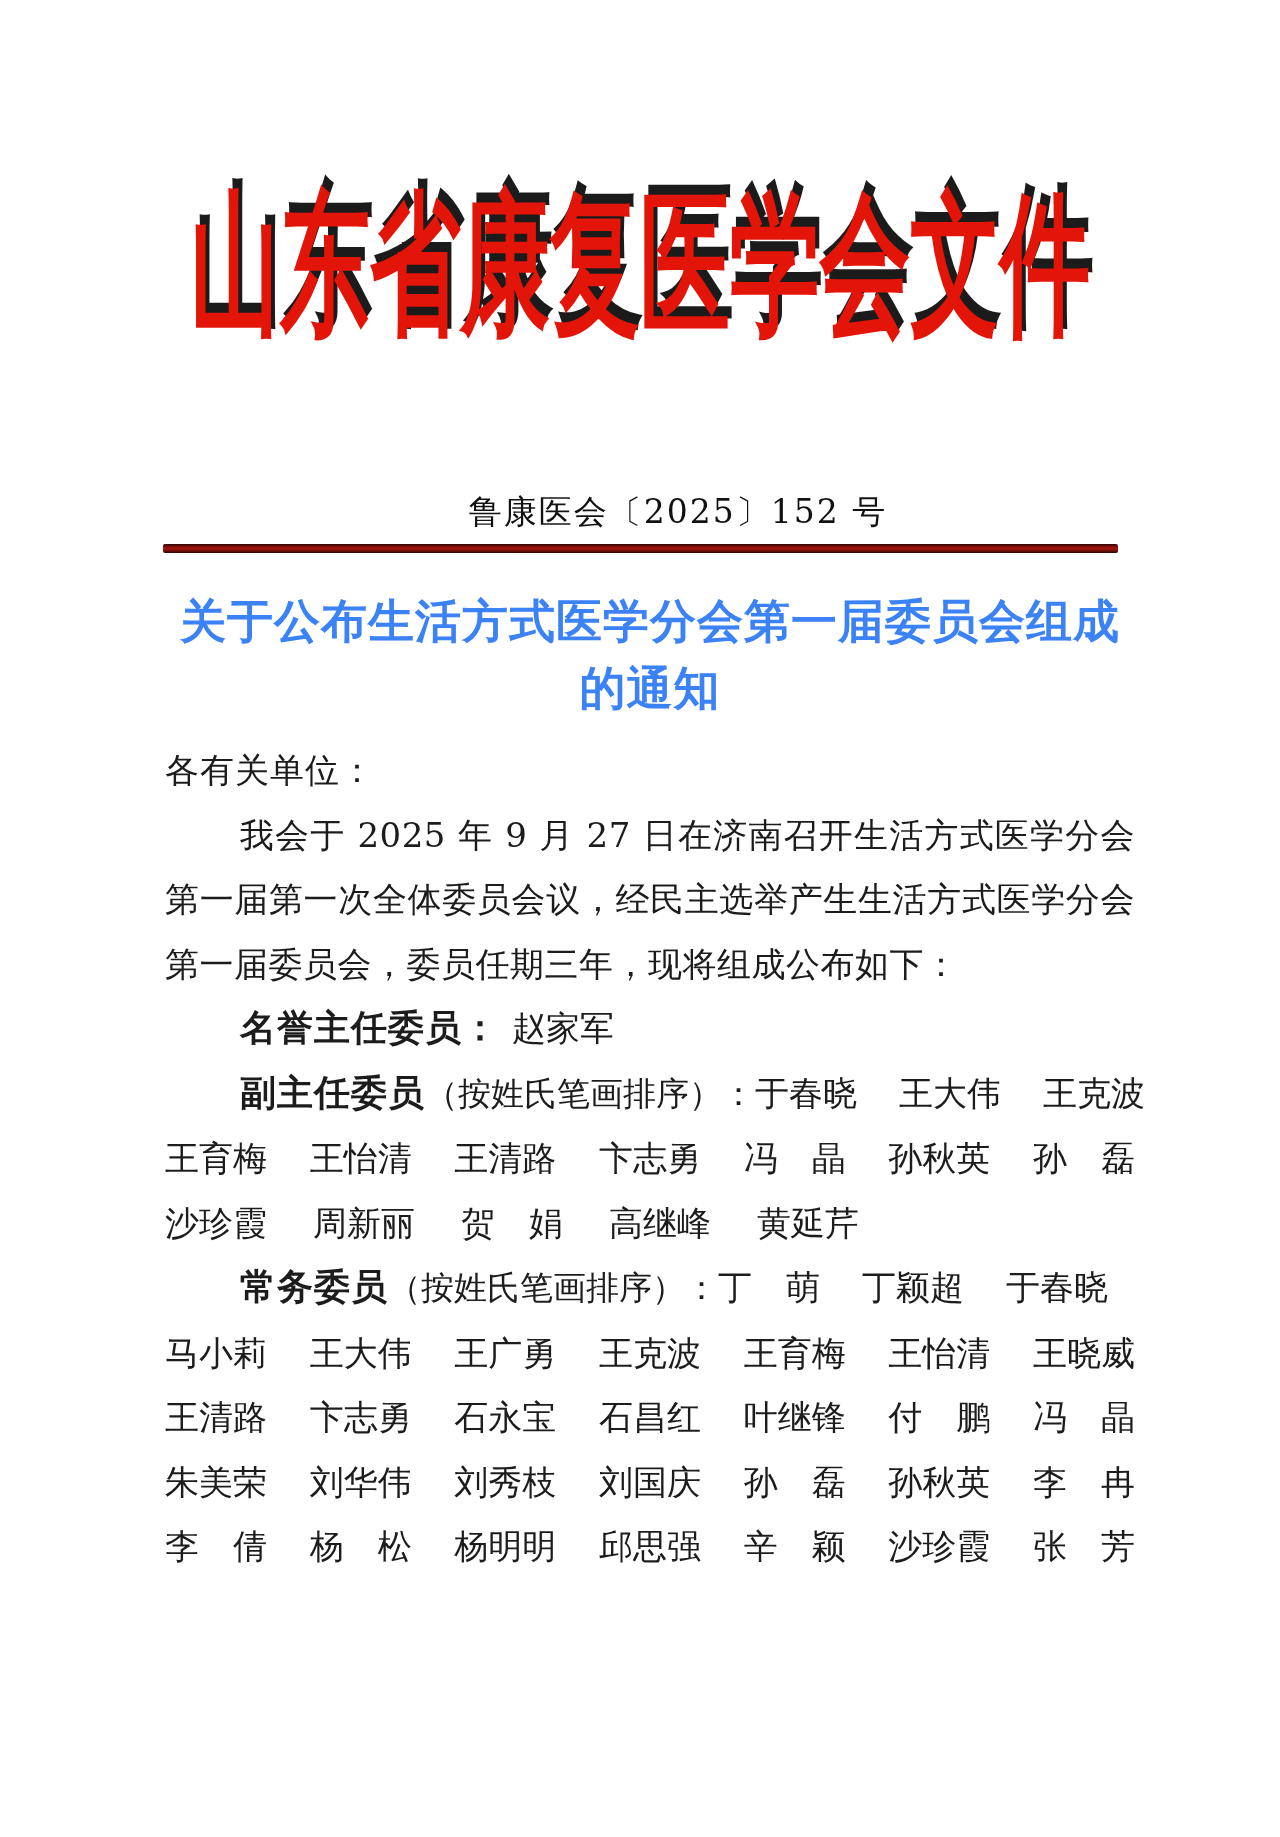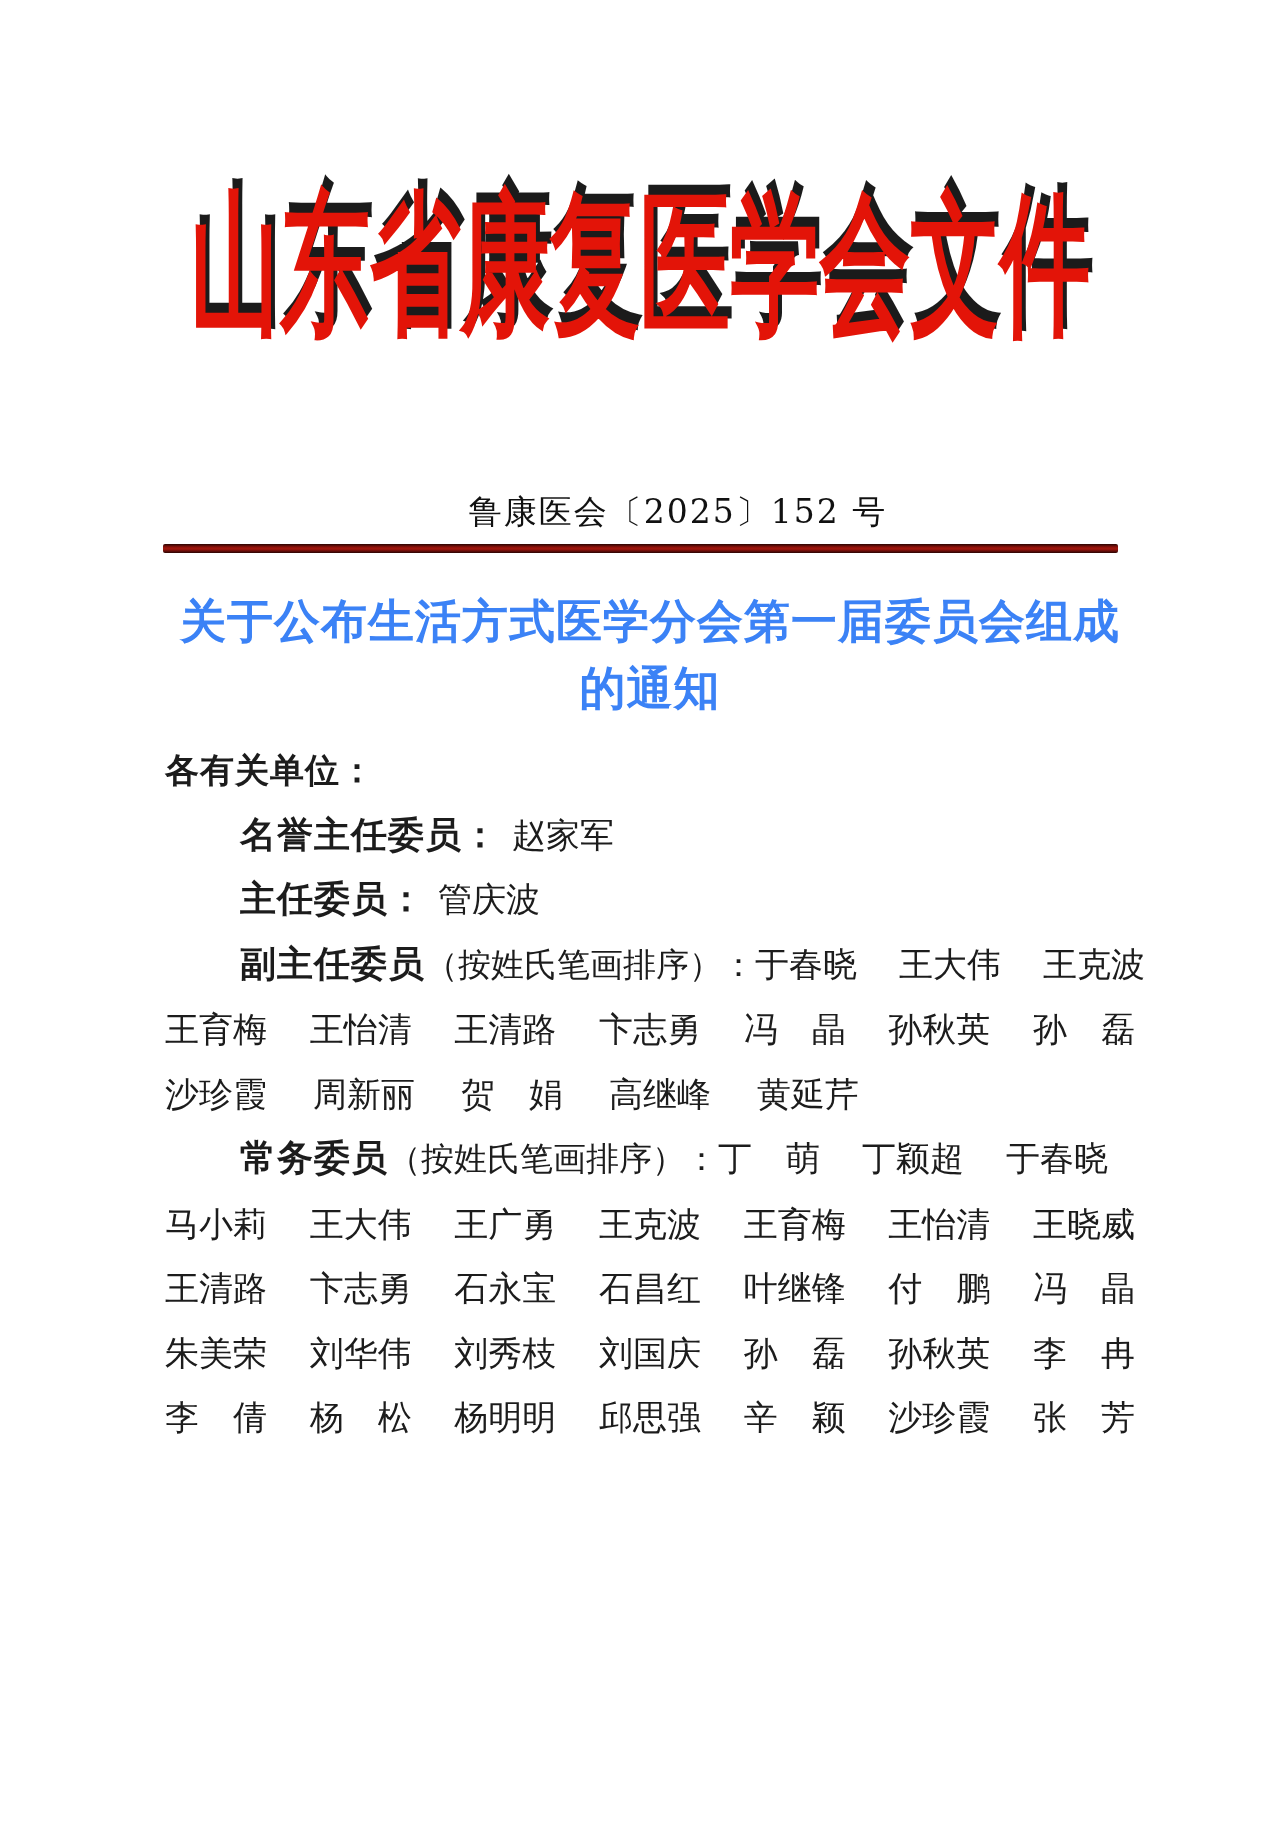--- a/index.html
+++ b/index.html
@@ -59,21 +59,21 @@
     letter-spacing:1px;
   }
   
   .body{
     position:absolute;
     top:722px;left:165px;width:970px;
     font-size:34px;
     line-height:64.5px;
     color:#1c1c1c;
   }
-  .salutation{letter-spacing:1px;font-weight:bold;}
+  .salutation{letter-spacing:1px;}
   .para{
     margin:0;
     text-indent:2.2em;
     text-align:justify;
     letter-spacing:0.5px;
   }
   .role-line{
     padding-left:75px;
     white-space:nowrap;
   }
@@ -122,33 +122,29 @@
 
   <div class="doc-title">
     <div>关于公布生活方式医学分会第一届委员会组成</div>
     <div>的通知</div>
   </div>
 
   <div class="body">
 
     <div class="salutation">各有关单位：</div>
 
+    <p class="para">我会于 2025 年 9 月 27 日在济南召开生活方式医学分会第一届第一次全体委员会议，经民主选举产生生活方式医学分会第一届委员会，委员任期三年，现将组成公布如下：</p>
 
     <div class="role-line">
       <span class="role-label">名誉主任委员</span><span class="role-colon">：</span><span class="inline-names">
           <span class="name">赵家军</span>
         </span>
     </div>
 
 
-    <div class="role-line">
-      <span class="role-label">主任委员</span><span class="role-colon">：</span><span class="inline-names">
-          <span class="name">管庆波</span>
-        </span>
-    </div>
 
     <div class="role-line">
       <span class="role-label">副主任委员</span><span class="role-note">（按姓氏笔画排序）：</span><span class="inline-names">
           <span class="name">于春晓</span>
           <span class="name">王大伟</span>
           <span class="name">王克波</span>
         </span>
     </div>
     <div class="name-row">
         <span class="name">王育梅</span>

